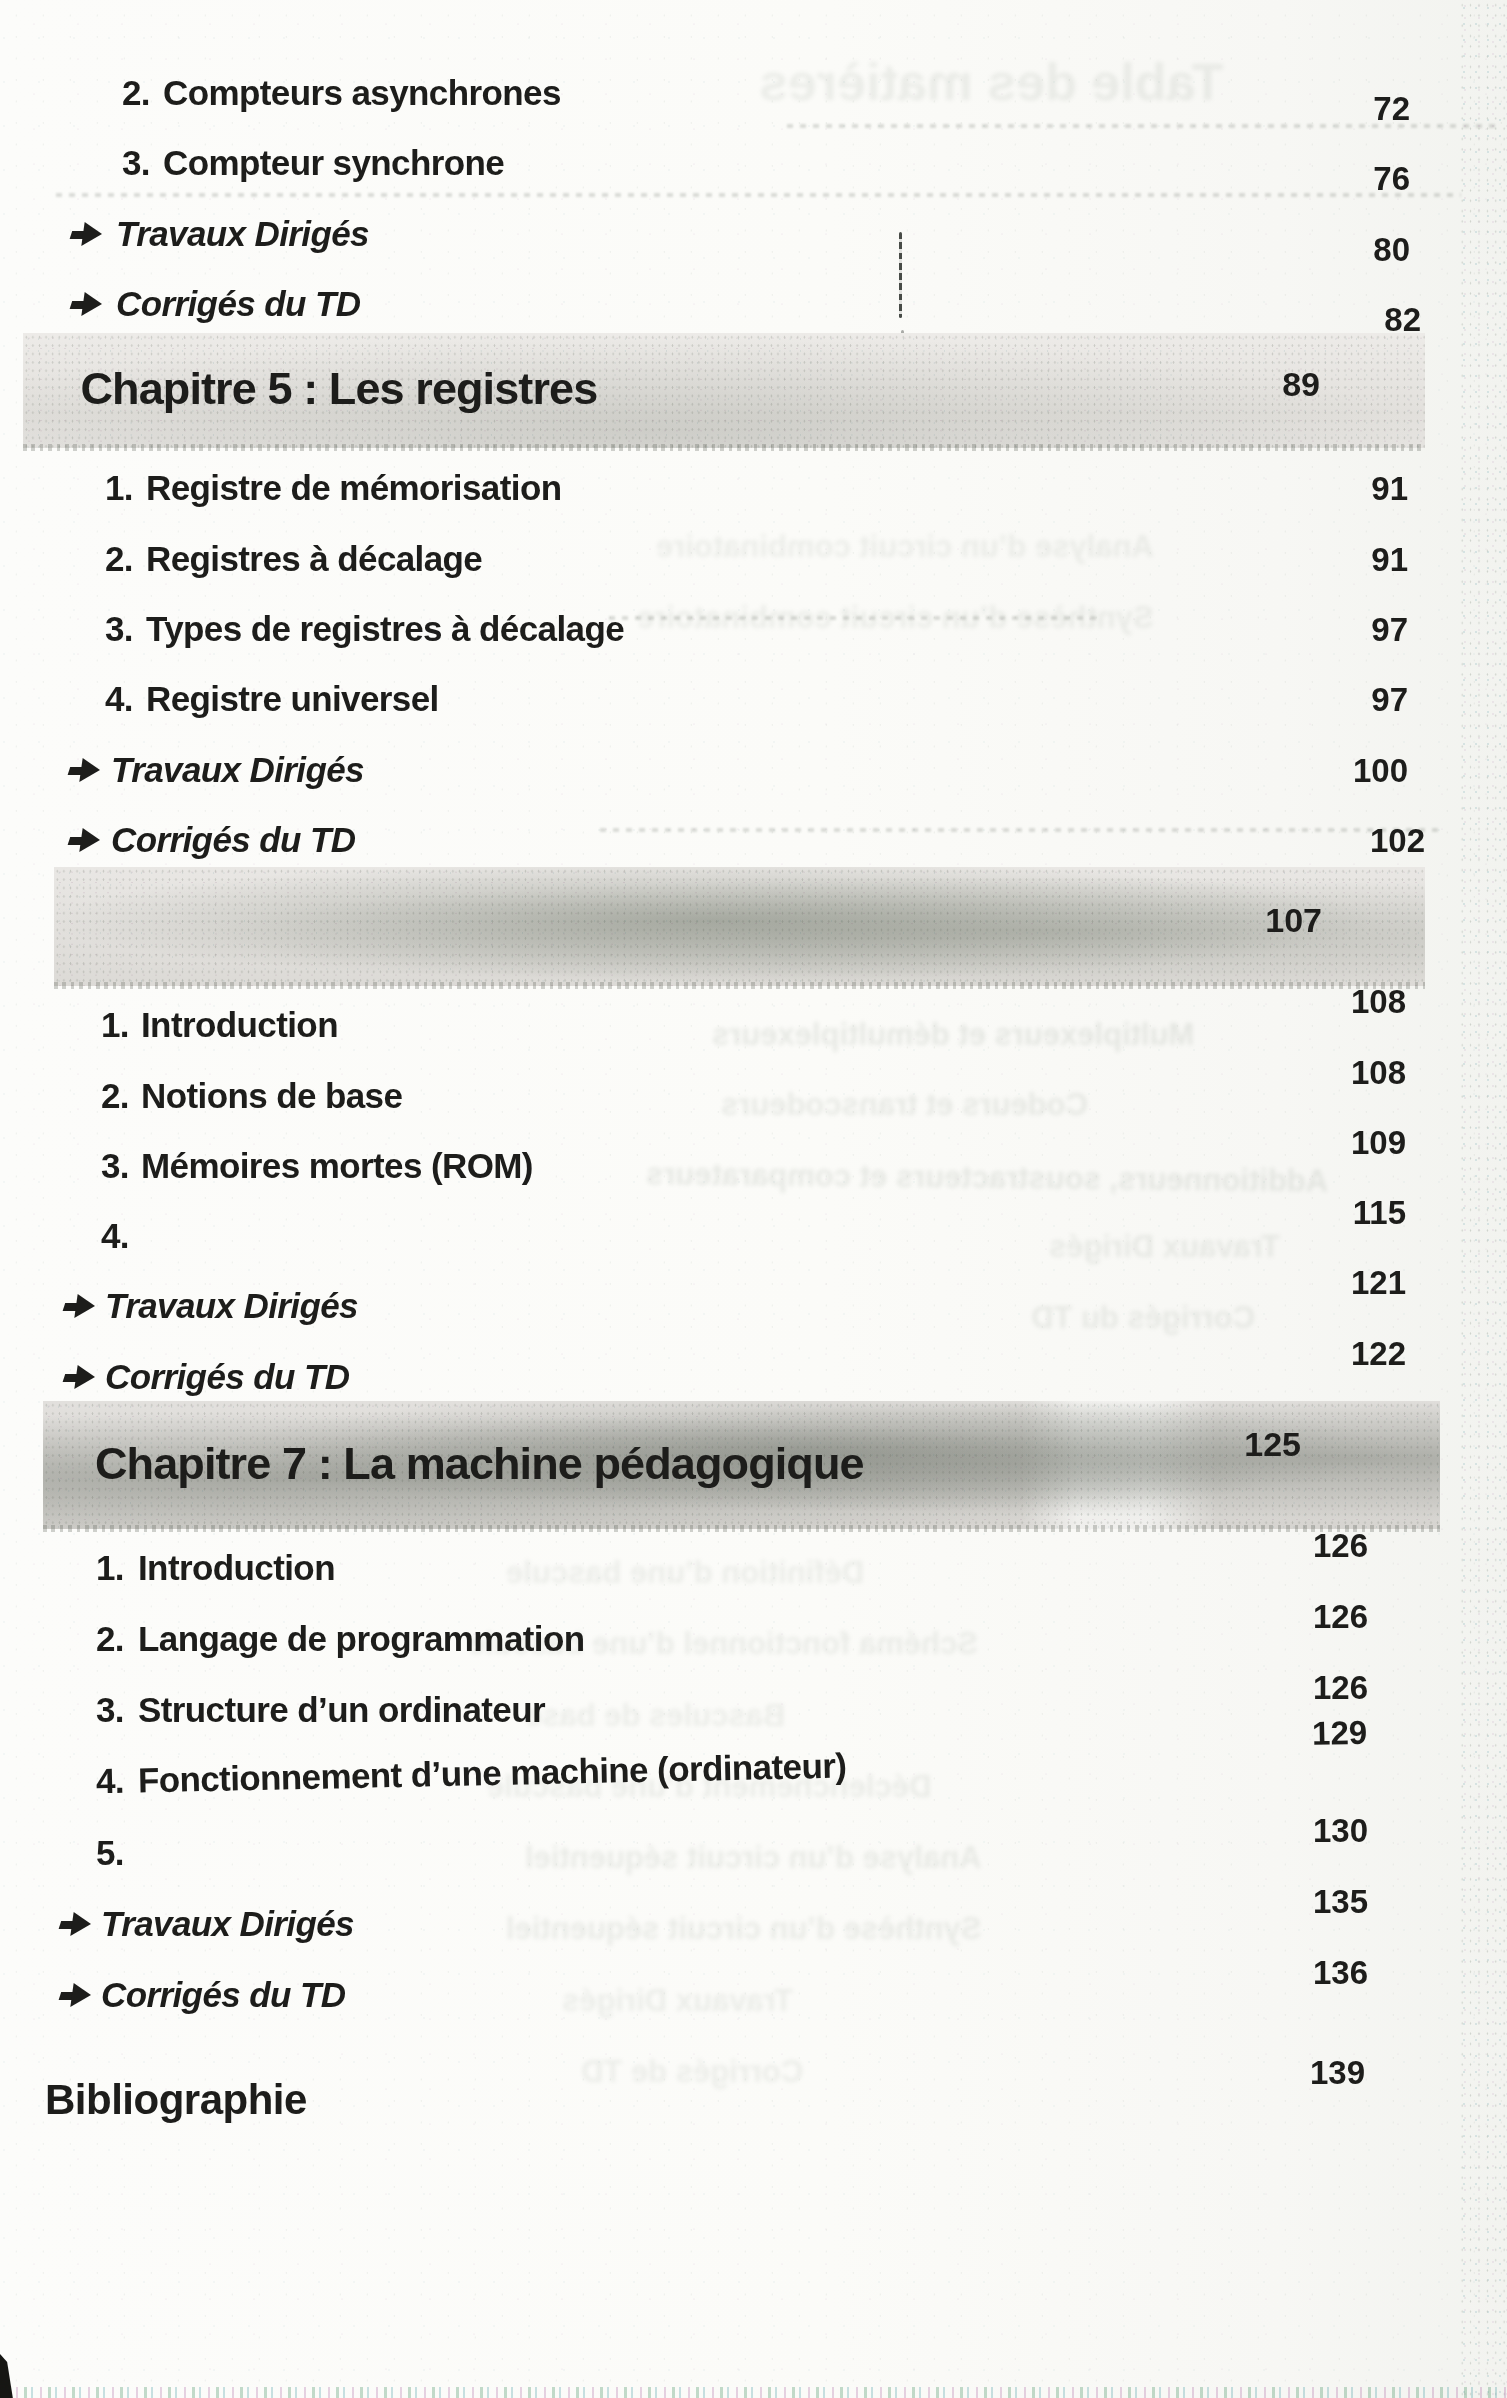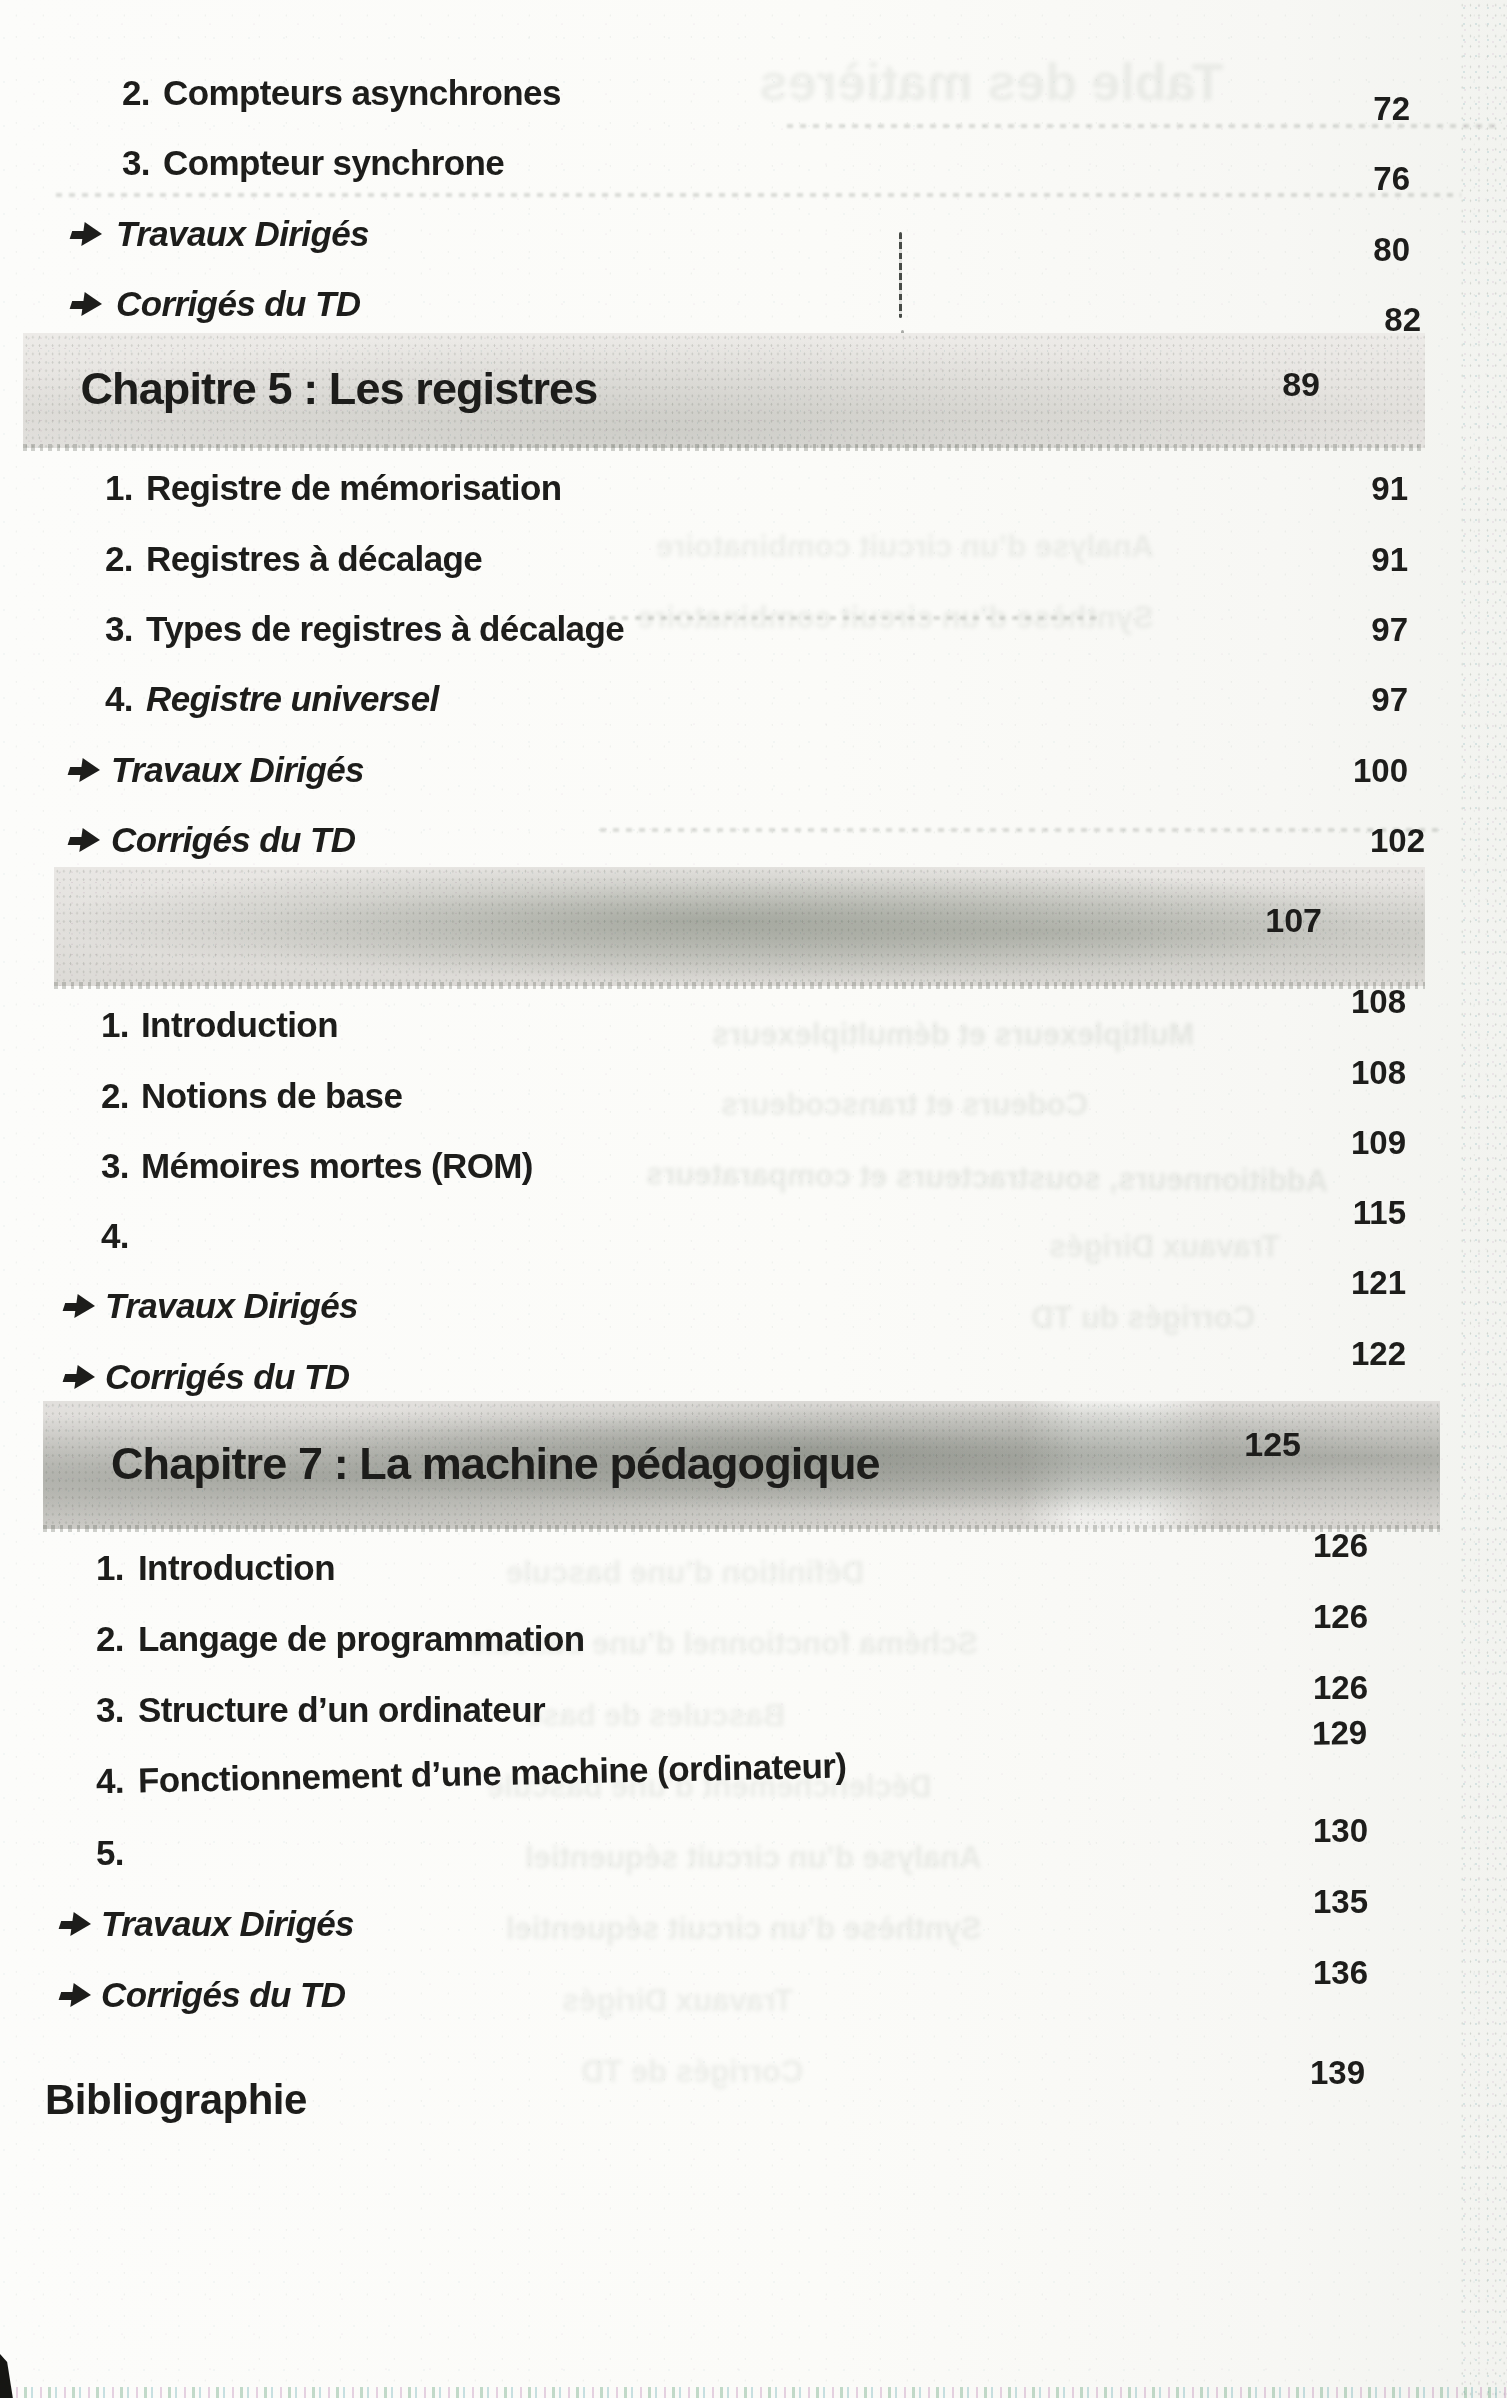--- a/index.html
+++ b/index.html
@@ -178,21 +178,21 @@
         <span class="label" style="left: 146px;">Registres à décalage</span>
         <span class="pagenum" style="right: 99px; top: 1.9px;">91</span>
       </div>
       <div class="row" style="top: 609px;">
         <span class="marker-num" style="left: 105px;">3.</span>
         <span class="label" style="left: 146px;">Types de registres à décalage</span>
         <span class="pagenum" style="right: 99px; top: 1.9px;">97</span>
       </div>
       <div class="row" style="top: 679px;">
         <span class="marker-num" style="left: 105px;">4.</span>
-        <span class="label" style="left: 146px; font-style: italic;">Registre universel</span>
+        <span class="label" style="left: 146px;">Registre universel</span>
         <span class="pagenum" style="right: 99px; top: 1.9px;">97</span>
       </div>
       <div class="row" style="top: 750px;">
         <span class="arrow" style="left: 67px;"></span>
         <span class="label italic" style="left: 111px;">Travaux Dirigés</span>
         <span class="pagenum" style="right: 99px; top: 1.9px;">100</span>
       </div>
       <div class="row" style="top: 820px;">
         <span class="arrow" style="left: 67px;"></span>
         <span class="label italic" style="left: 111px;">Corrigés du TD</span>
@@ -228,21 +228,21 @@
         <span class="pagenum" style="right: 101px; top: -22.5px;">121</span>
       </div>
       <div class="row" style="top: 1357px;">
         <span class="arrow" style="left: 62px;"></span>
         <span class="label italic" style="left: 105px;">Corrigés du TD</span>
         <span class="pagenum" style="right: 101px; top: -22.5px;">122</span>
       </div>
       <div class="band band7" style="top: 1401px; height: 128px;">
         <div class="smudge"></div>
         <div class="grain"></div>
-        <span class="chapter-title" style="left: 68px; top: 37px;">Chapitre 7 : La machine pédagogique</span>
+        <span class="chapter-title" style="left: 52px; top: 37px;">Chapitre 7 : La machine pédagogique</span>
         <span class="pagenum" style="right: 139px; top: 24px;">125</span>
       </div>
       <div class="row" style="top: 1548px;">
         <span class="marker-num" style="left: 96px;">1.</span>
         <span class="label" style="left: 138px;">Introduction</span>
         <span class="pagenum" style="right: 139px; top: -20.6px;">126</span>
       </div>
       <div class="row" style="top: 1619px;">
         <span class="marker-num" style="left: 96px;">2.</span>
         <span class="label" style="left: 138px;">Langage de programmation</span>

